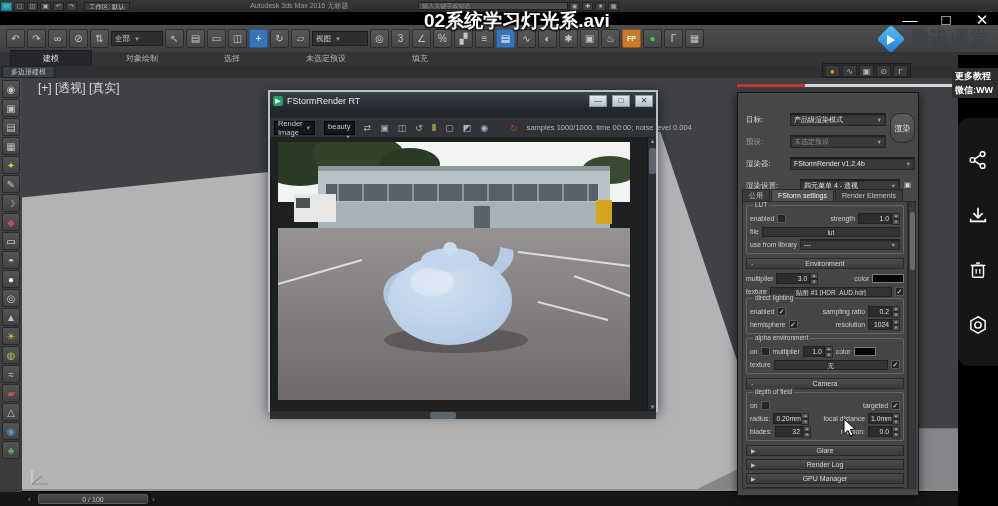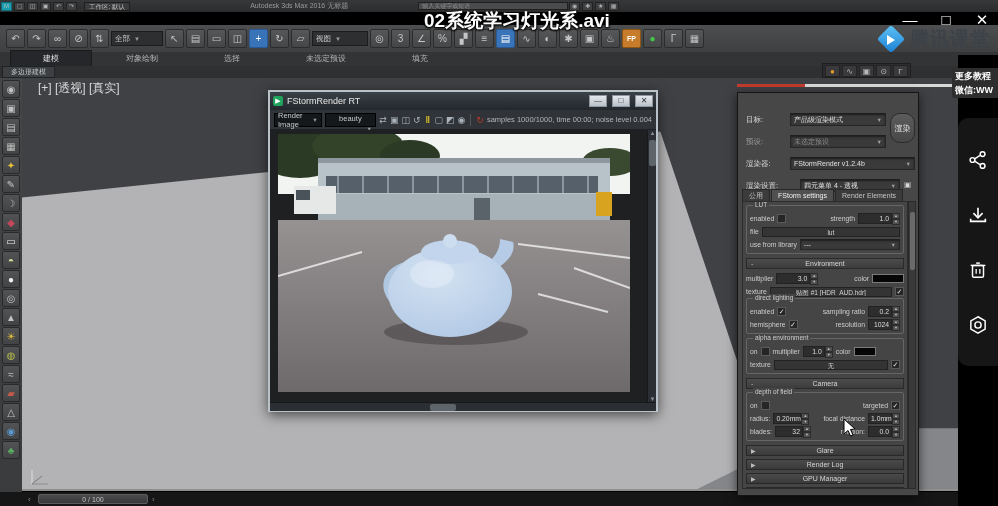--- a/index.html
+++ b/index.html
@@ -34,21 +34,21 @@
   .trackline{left:22px;top:489px;width:936px;height:2px;background:#8f8f8f;}
   .timelinebar{left:0;top:492px;width:998px;height:14px;background:#161617;display:flex;align-items:center;}
   .tslider{position:absolute;left:38px;top:494px;width:110px;height:10px;background:linear-gradient(#4a4a4c,#39393b);border:1px solid #5c5c5e;border-radius:2px;color:#c3c3c3;font-size:7px;text-align:center;line-height:9px;}
   .tarrow{position:absolute;top:495px;color:#8a8a8a;font-size:8px;}
   
   .fswin{left:268px;top:90px;width:390px;height:322px;background:#23272b;border:2px solid #b9c2c9;box-shadow:0 3px 12px rgba(0,0,0,.6);}
   .fstitle{height:18px;background:linear-gradient(#3a4147,#22272c);display:flex;align-items:center;padding:0 3px;gap:4px;}
   .fsicon{width:10px;height:10px;background:#1fa35c;border-radius:2px;color:#fff;font-size:7px;line-height:10px;text-align:center;}
   .fstext{color:#e6e6e6;font-size:9px;flex:1;}
   .winbtn{width:18px;height:12px;background:linear-gradient(#e3e8ec,#b9c2c9);border:1px solid #8e979e;color:#333;font-size:8px;line-height:10px;text-align:center;margin-left:1px;}
-  .fstool{height:20px;background:#303439;border-bottom:1px solid #1d2024;display:flex;align-items:center;padding:0 4px;gap:3px;}
+  .fstool{height:20px;background:#303439;border-bottom:1px solid #1d2024;display:flex;align-items:center;padding:0 4px;gap:9px;margin-top:8px;}
   .fsdrop{height:14px;background:#15181b;border:1px solid #000;color:#c9c9c9;font-size:7.5px;display:flex;align-items:center;padding:0 3px;gap:3px;}
   .fsdrop .car{font-size:5.5px;color:#9a9a9a;}
   .fsic{width:13px;height:13px;color:#aab2ba;font-size:9px;display:flex;align-items:center;justify-content:center;}
   .fssep{width:1px;height:12px;background:#555;margin:0 2px;}
   .fsstatus{color:#b4b4b4;font-size:7.5px;white-space:nowrap;}
   .fsview{position:relative;height:272px;background:#1e2022;}
   .vscroll{position:absolute;right:0;top:0;width:9px;height:100%;background:#2b2e32;border-left:1px solid #17191c;}
   .vhandle{position:absolute;left:1px;top:10px;width:7px;height:26px;background:#5d646a;border-radius:2px;}
   .sarrow{position:absolute;left:0;width:9px;color:#8b9299;font-size:6px;text-align:center;}
   .hscroll{height:9px;background:#2b2e32;position:relative;border-top:1px solid #17191c;}

